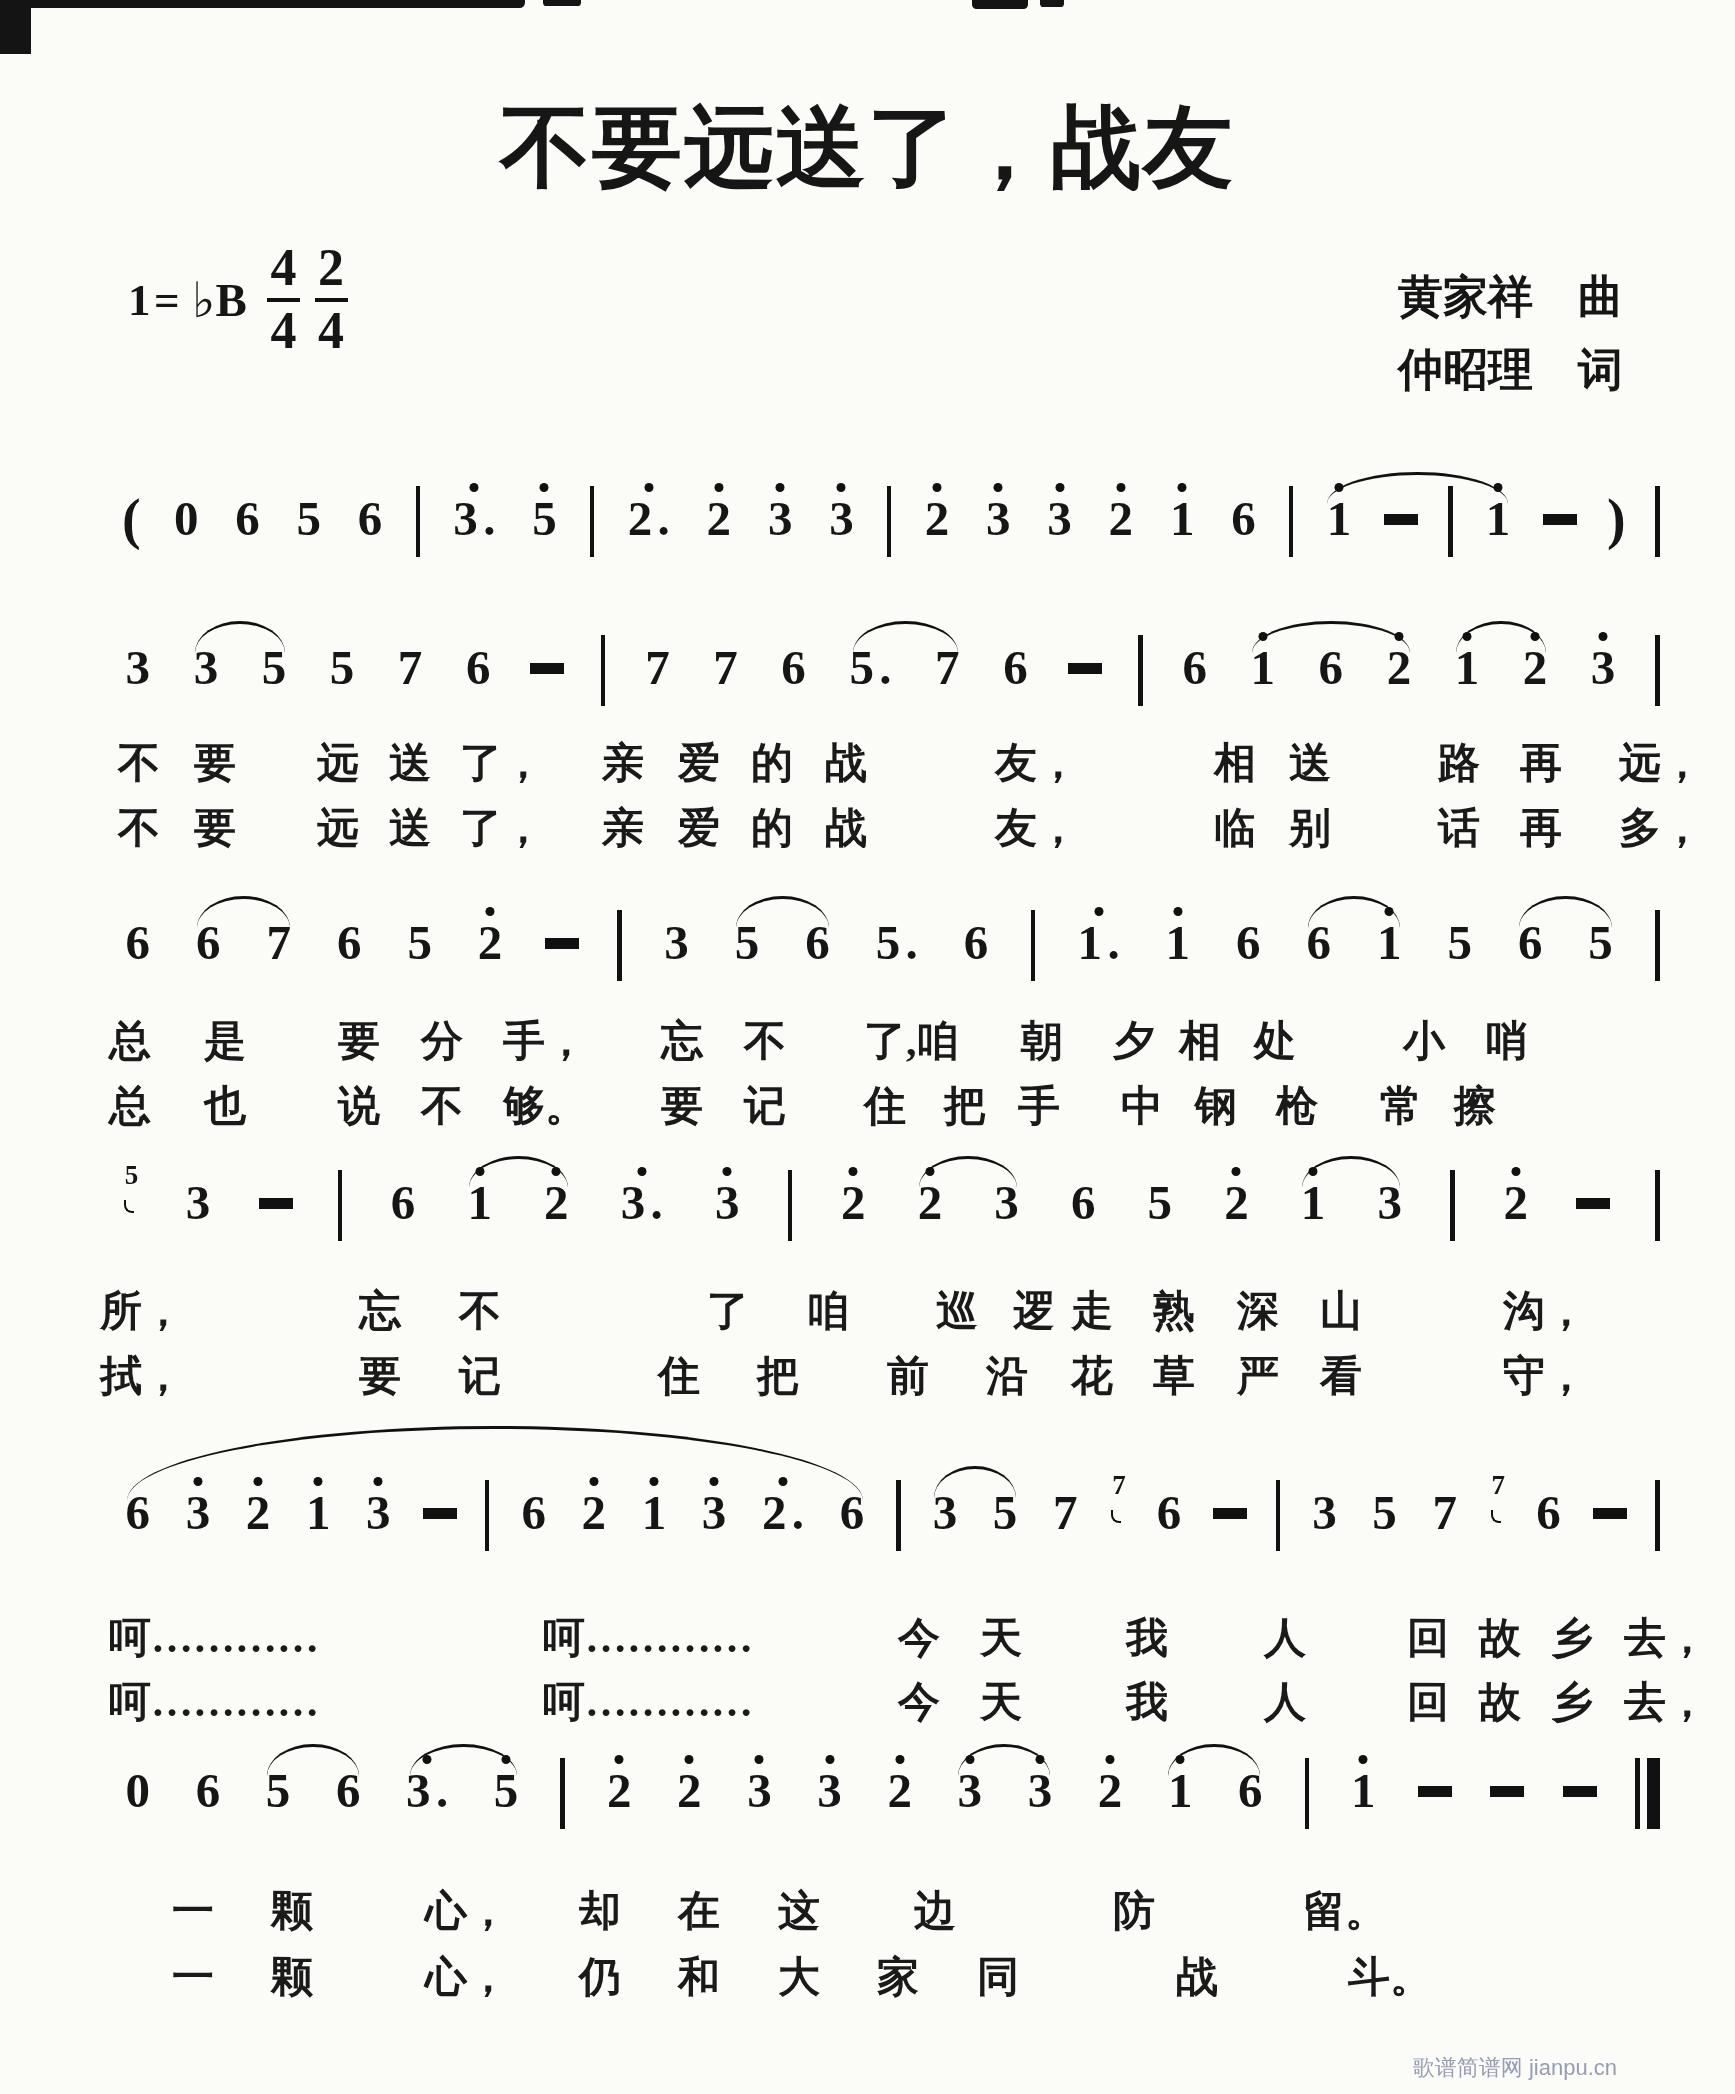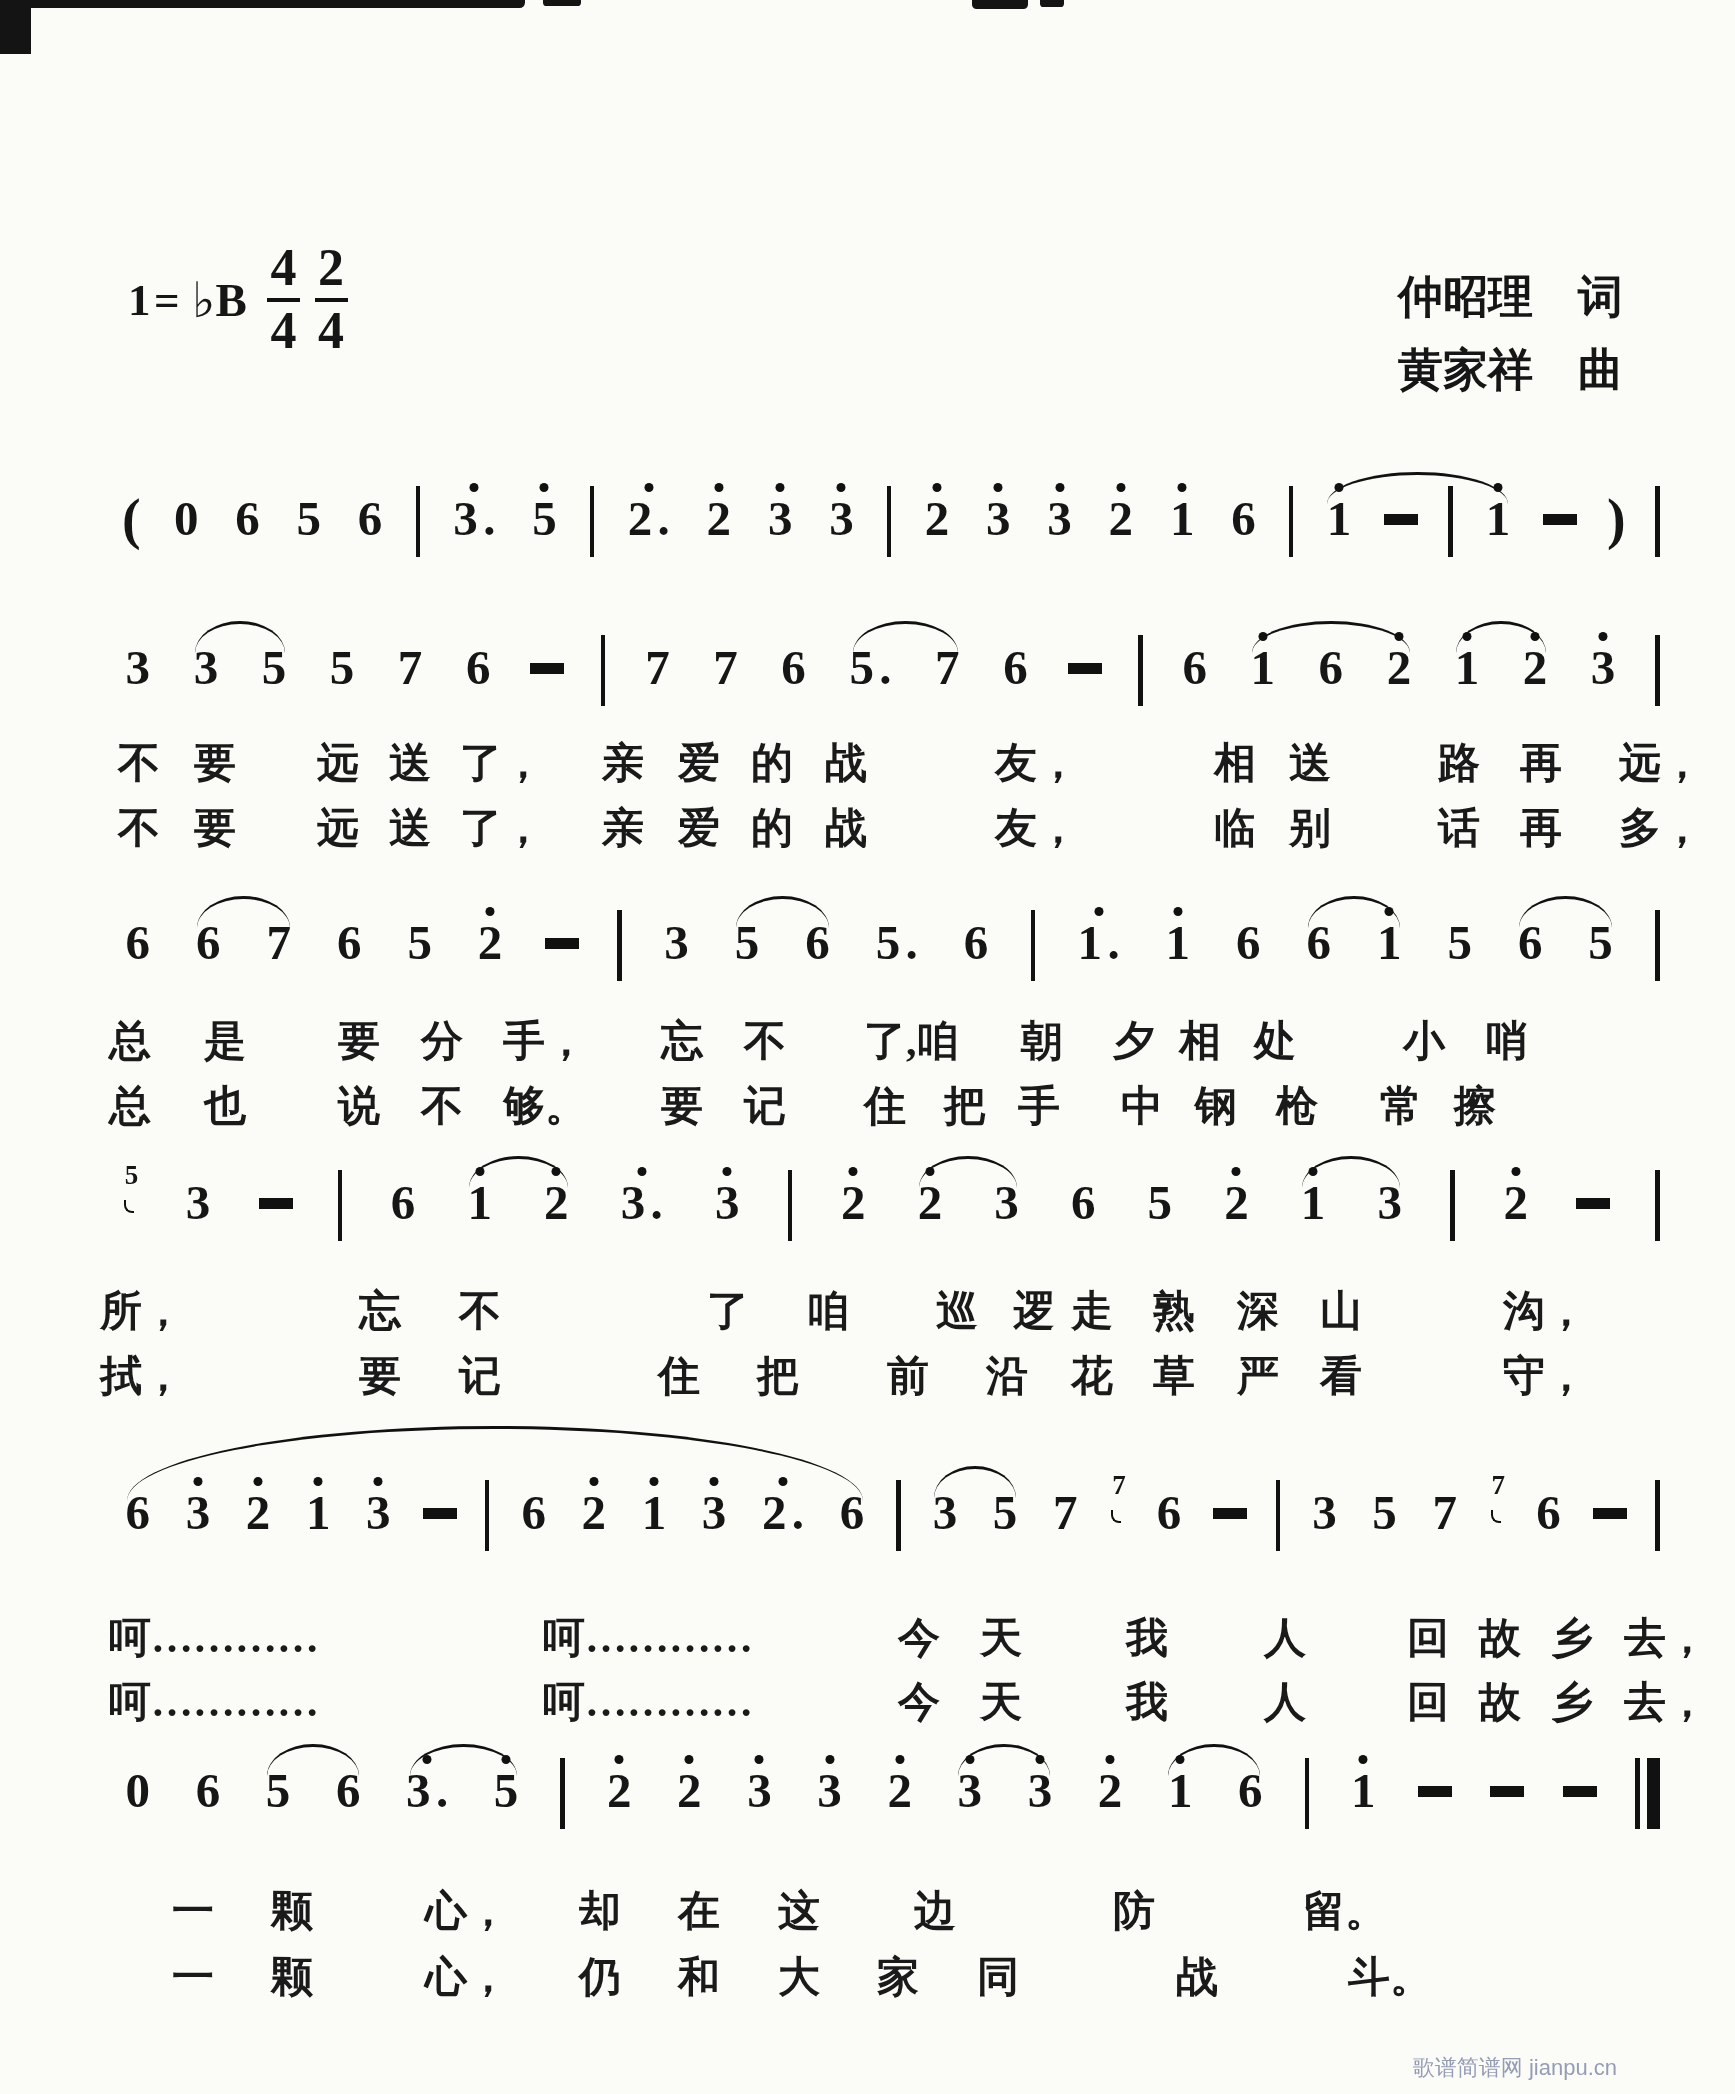--- a/index.html
+++ b/index.html
@@ -54,39 +54,40 @@
 <body>
 
 <div class="page">
 
   <div class="art" style="left:0;top:0;width:31px;height:54px;"></div>
   <div class="art" style="left:0;top:0;width:525px;height:8.1px;border-radius:0 0 5.4px 0;"></div>
   <div class="art" style="left:543px;top:0;width:38px;height:6.3px;border-radius:0 0 3.6px 3.6px;"></div>
   <div class="art" style="left:972px;top:0;width:56px;height:9px;border-radius:0 0 4.5px 4.5px;"></div>
   <div class="art" style="left:1040px;top:0;width:23.5px;height:7.2px;border-radius:0 0 3.6px 3.6px;"></div>
 
+  <h1 class="title">不要远送了，战友</h1>
 
   <div class="keyrow">
     <span class="klabel">1=</span>
     <span class="flat">♭</span>
     <span class="tonic">B</span>
     <span class="frac">
       <span class="fn">4</span>
       <span class="fd">4</span>
     </span>
     <span class="frac">
       <span class="fn">2</span>
       <span class="fd">4</span>
     </span>
   </div>
 
 
   <div class="credits">
+    <div>黄家祥　曲</div>
     <div>仲昭理　词</div>
-    <div>黄家祥　曲</div>
   </div>
 
   <div id="score">
       <div class="sysline" style="top: 490px;">
         <div class="notes">
           <span class="tok paren">(</span>
           <span class="tok note u1">0</span>
           <span class="tok note u1">6</span>
           <span class="tok note u1">5</span>
           <span class="tok note u1">6</span>

